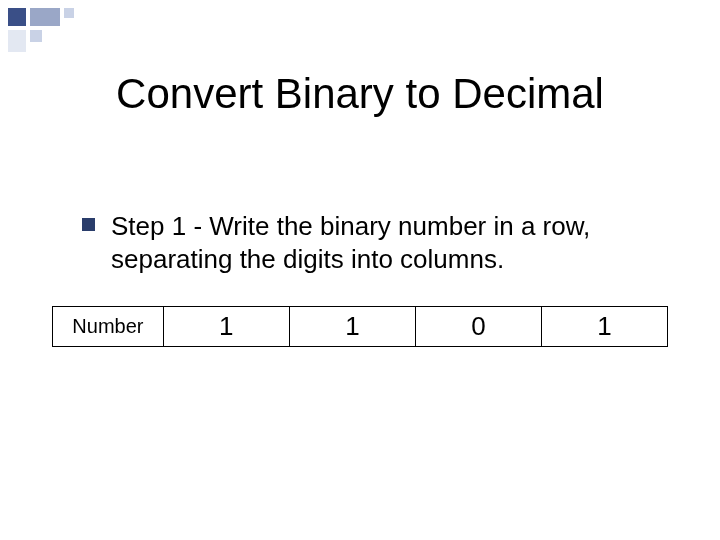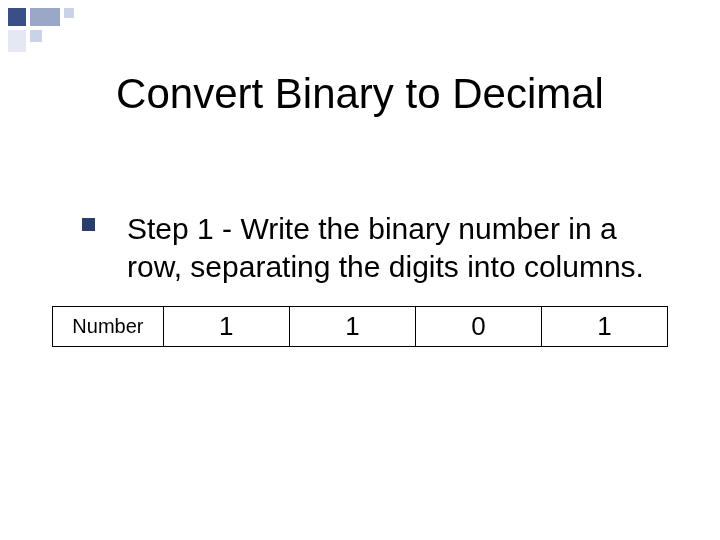--- a/index.html
+++ b/index.html
@@ -46,23 +46,22 @@
   }
   .bullet-square {
     width: 13px;
     height: 13px;
     background: #2a3d6b;
     margin-top: 8px;
     margin-right: 16px;
     flex: 0 0 auto;
   }
   .bullet-text {
-    font-size: 30px;
+    font-size: 26px;
     line-height: 1.25;
-    margin-left: 16px;
   }
   .table-wrap {
     position: absolute;
     top: 306px;
     left: 52px;
     right: 52px;
   }
   table.binary {
     width: 100%;
     border-collapse: collapse;

